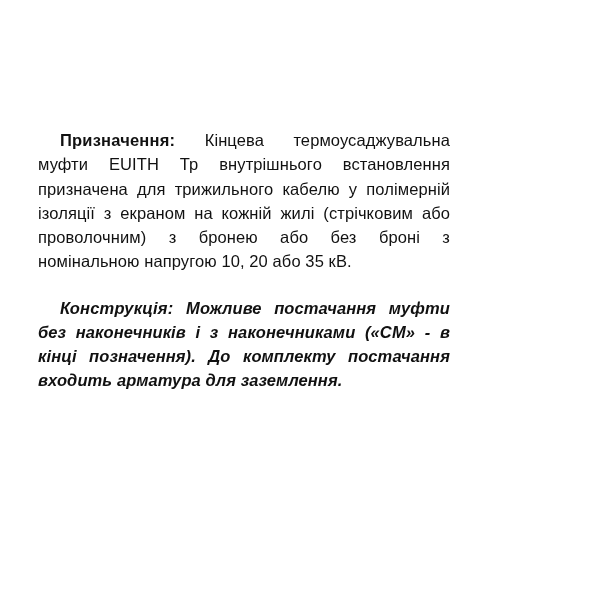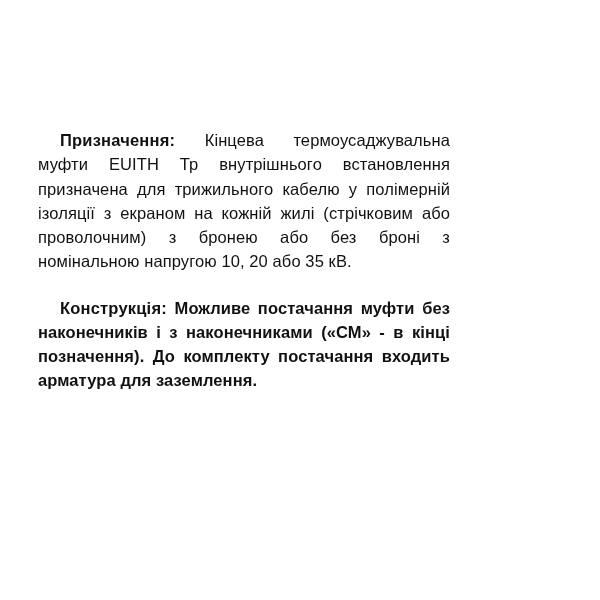--- a/index.html
+++ b/index.html
@@ -24,20 +24,21 @@
   .block {
     margin: 0 0 22px 0;
     font-size: 16.5px;
     line-height: 1.47;
     text-align: justify;
     text-justify: inter-word;
     letter-spacing: 0.1px;
   }
   .block:last-child {
     margin-bottom: 0;
+    font-style: italic;
   }
   .block .lead {
     font-weight: bold;
     letter-spacing: 0.2px;
   }
   .block .body {
     font-weight: normal;
   }
   .block.bold-body .body {
     font-weight: bold;

